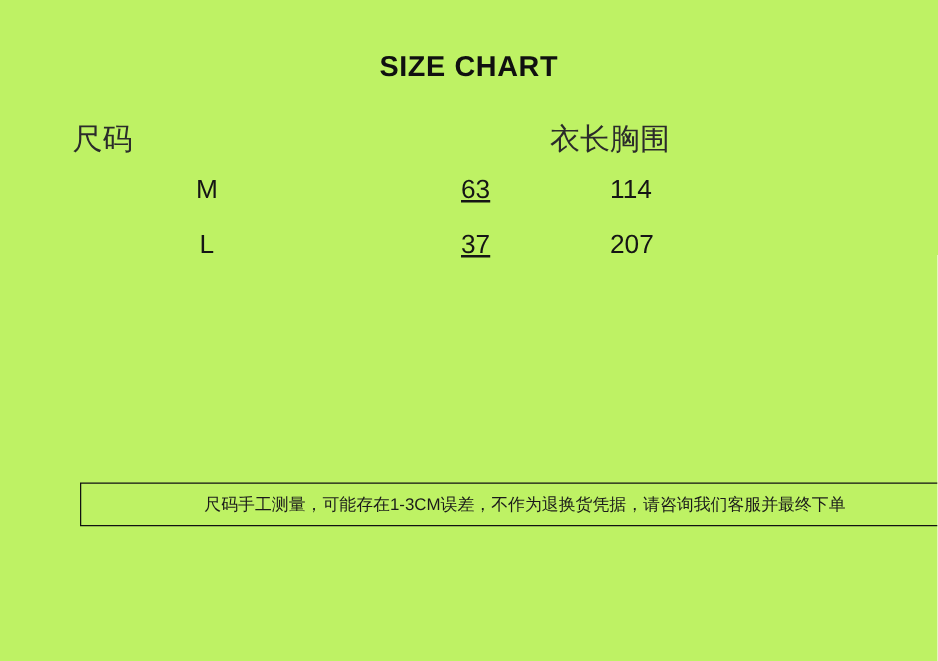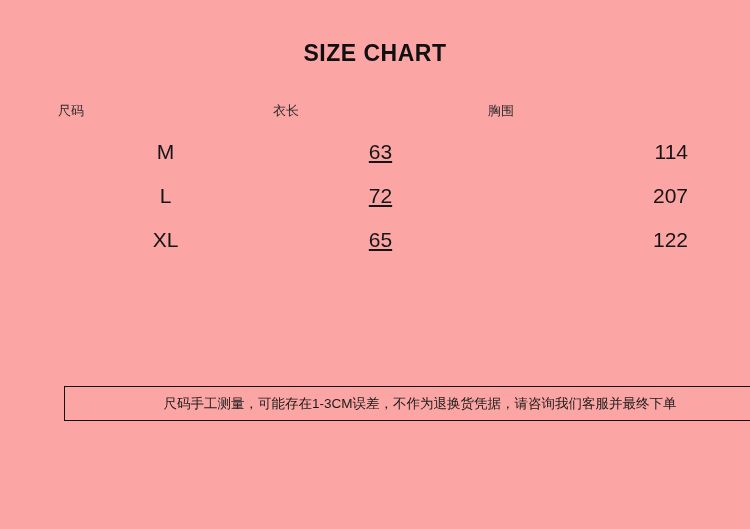--- a/index.html
+++ b/index.html
@@ -8,21 +8,21 @@
     background: #ffffff;
   }
   body {
     font-family: "Liberation Sans", "DejaVu Sans", sans-serif;
     -webkit-font-smoothing: antialiased;
   }
   #page {
     position: relative;
     width: 750px;
     height: 529px;
-    background: #fca5a5;
+    background: #bef264;
     overflow: hidden;
   }
 
   
   .chart-title {
     position: absolute;
     left: 0;
     top: 40px;
     width: 750px;
     text-align: center;
@@ -51,37 +51,37 @@
   }
 
   .col-size   { width: 215px; }
   .col-length { width: 215px; }
   .col-bust   { width: 200px; }
 
   
   .size-table thead th {
     height: 38px;
     vertical-align: middle;
-    font-size: 13px;
+    font-size: 24px;
     color: #2b2b2b;
   }
   .th-size   { text-align: left;   padding-left: 4px; }
-  .th-length { text-align: left; padding-right: 30px; }
+  .th-length { text-align: right; padding-right: 30px; }
   .th-bust   { text-align: left;  padding-right: 2px; }
 
   
   .size-table tbody td {
     height: 44px;
     vertical-align: middle;
     font-size: 21px;
     color: #151515;
   }
   .td-size   { text-align: center; padding-right: 112px; }
   .td-length { text-align: center; padding-right: 30px; text-decoration: underline; }
-  .td-bust   { text-align: right;  padding-right: 2px; }
+  .td-bust   { text-align: left;  padding-right: 2px; }
 
   
   .note-box {
     position: absolute;
     left: 64px;
     top: 386px;
     width: 712px;
     height: 35px;
     box-sizing: border-box;
     border: 1px solid #111111;
@@ -118,27 +118,22 @@
       </tr>
     </thead>
     <tbody>
       <tr>
         <td class="td-size">M</td>
         <td class="td-length">63</td>
         <td class="td-bust">114</td>
       </tr>
       <tr>
         <td class="td-size">L</td>
-        <td class="td-length">72</td>
+        <td class="td-length">37</td>
         <td class="td-bust">207</td>
-      </tr>
-      <tr>
-        <td class="td-size">XL</td>
-        <td class="td-length">65</td>
-        <td class="td-bust">122</td>
       </tr>
     </tbody>
   </table>
 
   <div class="note-box">
     <span class="note-text">尺码手工测量，可能存在1-3CM误差，不作为退换货凭据，请咨询我们客服并最终下单</span>
   </div>
 
 </div>
 

